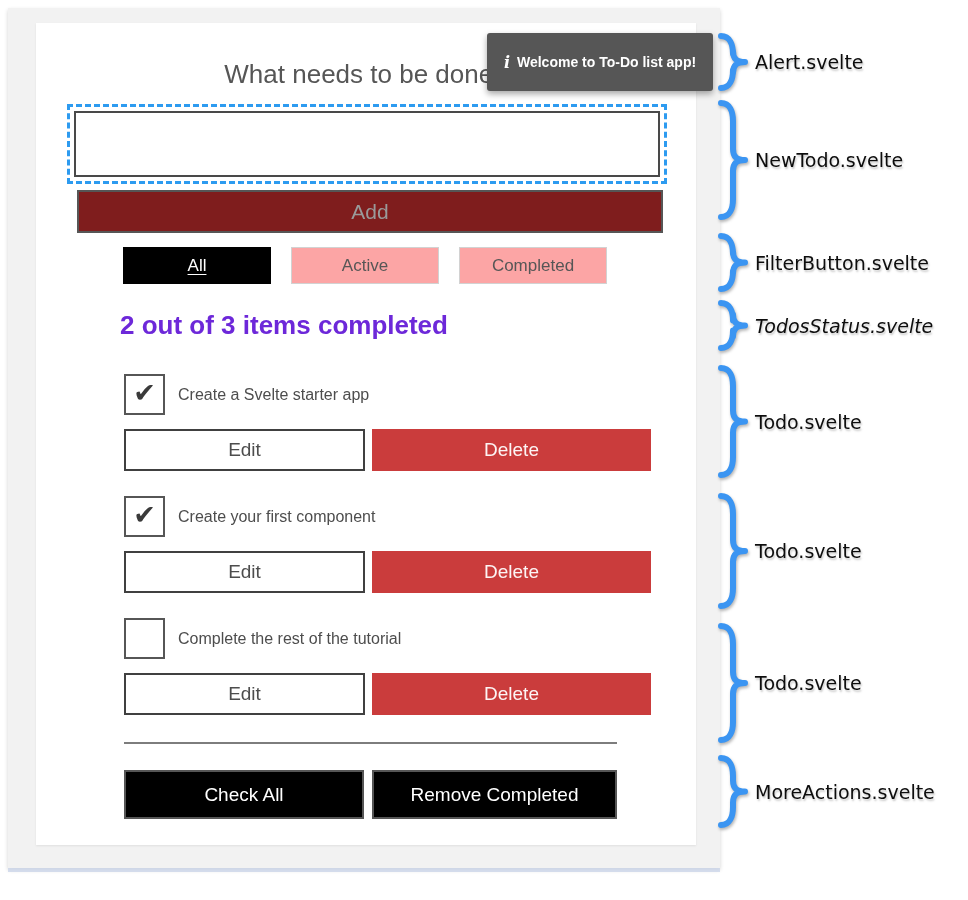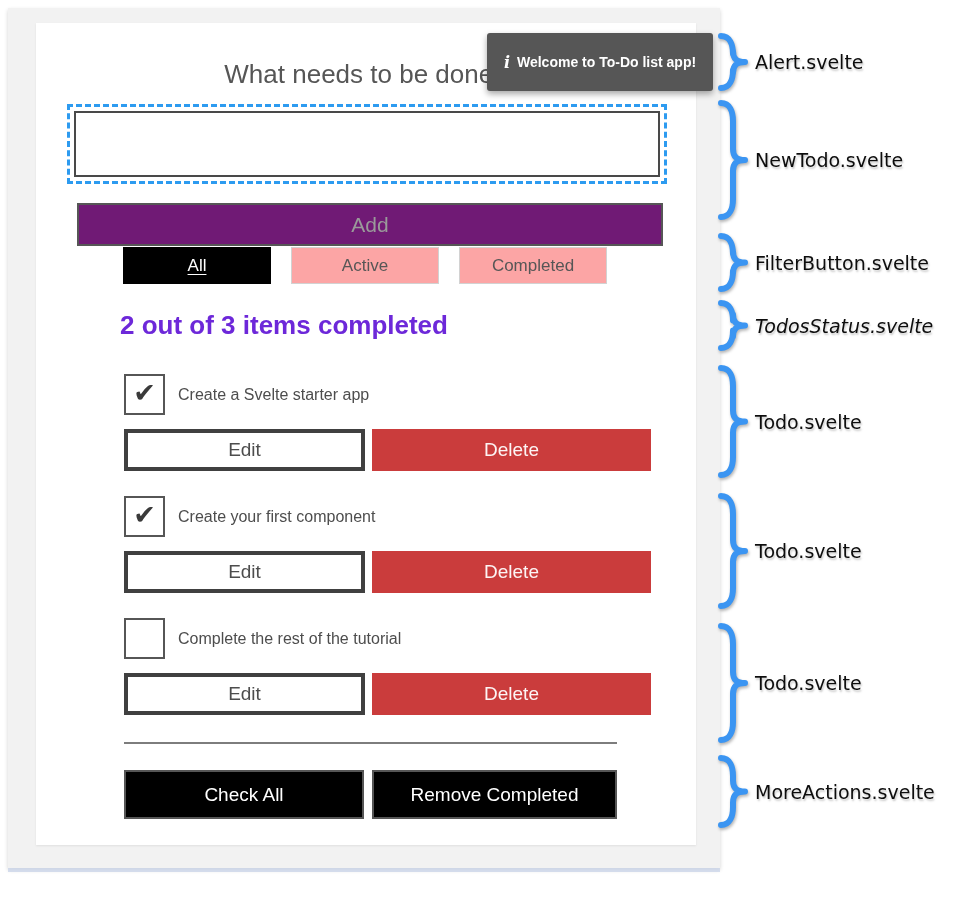--- a/index.html
+++ b/index.html
@@ -76,27 +76,26 @@
     outline-offset: 4px;
     background: #ffffff;
     font-size: 20px;
     padding: 0 10px;
     color: #333333;
   }
   .add-btn {
     position: absolute;
     left: 41px; top: 167px;
     width: 586px; height: 43px;
-    background: #701a75;
+    background: #7f1d1d;
     border: 2px solid #565656;
     color: #9a9a9a;
     font-size: 21px;
     font-family: "Liberation Sans", sans-serif;
     cursor: pointer;
-    margin-top: 13px;
   }
   .filter-row {
     position: absolute;
     left: 87px; top: 224px;
     width: 484px; height: 37px;
     display: flex;
     gap: 20px;
   }
   .filter-btn {
     flex: 1;
@@ -152,21 +151,21 @@
     display: flex;
     align-items: center;
     font-size: 16px;
     color: #4d4d4d;
   }
   .edit-btn {
     position: absolute;
     left: 0; top: 55px;
     width: 241px; height: 42px;
     background: #ffffff;
-    border: 4px solid #404040;
+    border: 2px solid #404040;
     color: #4d4d4d;
     font-size: 19px;
     font-family: "Liberation Sans", sans-serif;
     cursor: pointer;
   }
   .delete-btn {
     position: absolute;
     left: 248px; top: 55px;
     width: 279px; height: 42px;
     background: #ca3c3c;

